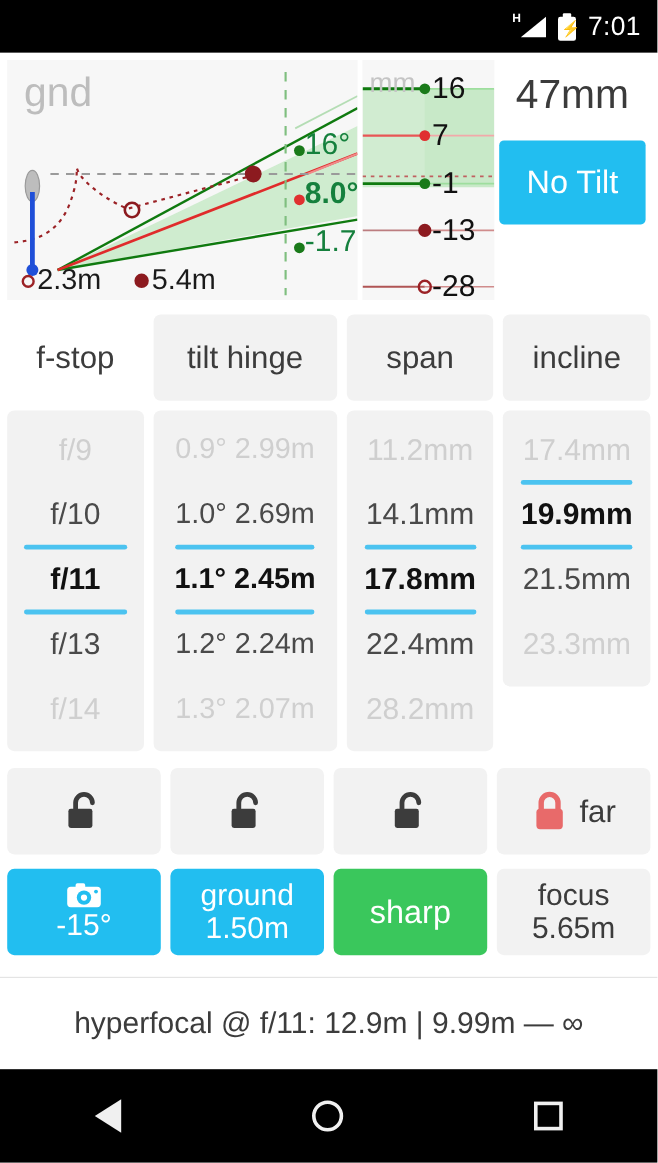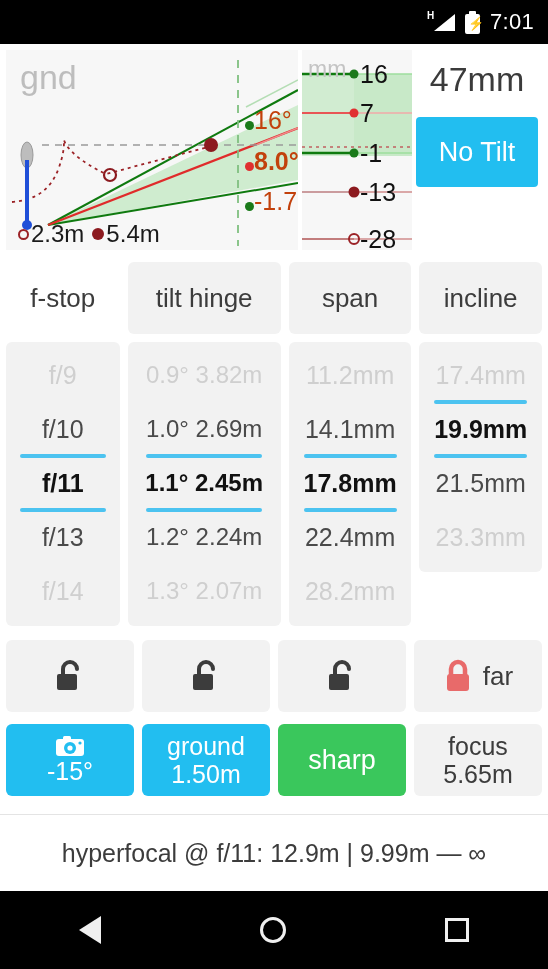--- a/index.html
+++ b/index.html
@@ -35,25 +35,25 @@
   .diagram-main { position:relative; width:292px; height:200px; background:#f7f7f7; overflow:hidden; }
   .diagram-side { position:relative; width:110px; height:200px; background:#f7f7f7; margin-left:4px; overflow:hidden; }
   .rightpanel { flex:1; position:relative; display:flex; flex-direction:column; align-items:center; padding-top:10px; }
   .focal-label { font-size:34px; color:#3b3b3b; letter-spacing:0px; }
   .notilt-btn {
     margin-top:18px; width:122px; height:70px; background:#22bef0; border-radius:4px;
     color:#fff; font-size:27px; display:flex; align-items:center; justify-content:center;
   }
   .gnd-label { position:absolute; left:14px; top:8px; font-size:34px; color:#bdbdbd; }
   .mm-label { position:absolute; left:6px; top:6px; font-size:23px; color:#c4c4c4; }
-  .legend { position:absolute; left:12px; bottom:2px; display:flex; align-items:center; gap:8px; font-size:24px; color:#1a1a1a; }
+  .legend { position:absolute; left:12px; bottom:2px; display:flex; align-items:center; gap:28px; font-size:24px; color:#1a1a1a; }
   .legend .item { display:flex; align-items:center; gap:2px; }
   .dot-open { width:11px; height:11px; border-radius:50%; border:2px solid #9b2226; background:transparent; }
   .dot-fill { width:12px; height:12px; border-radius:50%; background:#8c1a1f; }
-  .ang-lab { position:absolute; font-size:25px; color:#c2410c; white-space:nowrap; }
+  .ang-lab { position:absolute; font-size:25px; color:#15803d; white-space:nowrap; }
   .ang-dot { position:absolute; width:9px; height:9px; border-radius:50%; }
   .mm-lab { position:absolute; font-size:25px; color:#111; white-space:nowrap; }
 
   
   .table { display:flex; gap:8px; padding: 6px 6px 0 6px; }
   .col { flex:1; display:flex; flex-direction:column; }
   .col-head {
     height:72px; border-radius:6px; display:flex; align-items:center; justify-content:center;
     font-size:26px; color:#3c3c3c; background:#f2f2f2;
   }
@@ -227,21 +227,21 @@
         <div class="cell">f/10</div>
         <div class="cell sel">f/11</div>
         <div class="cell">f/13</div>
         <div class="cell dim">f/14</div>
       </div>
     </div>
 
     <div class="col c-tilt" style="flex:1.35">
       <div class="col-head">tilt  hinge</div>
       <div class="col-body">
-        <div class="cell dim">0.9° 3.82m</div>
+        <div class="cell dim">0.9° 2.99m</div>
         <div class="cell">1.0° 2.69m</div>
         <div class="cell sel">1.1° 2.45m</div>
         <div class="cell">1.2° 2.24m</div>
         <div class="cell dim">1.3° 2.07m</div>
       </div>
     </div>
 
     <div class="col" style="flex:1.08">
       <div class="col-head">span</div>
       <div class="col-body">

